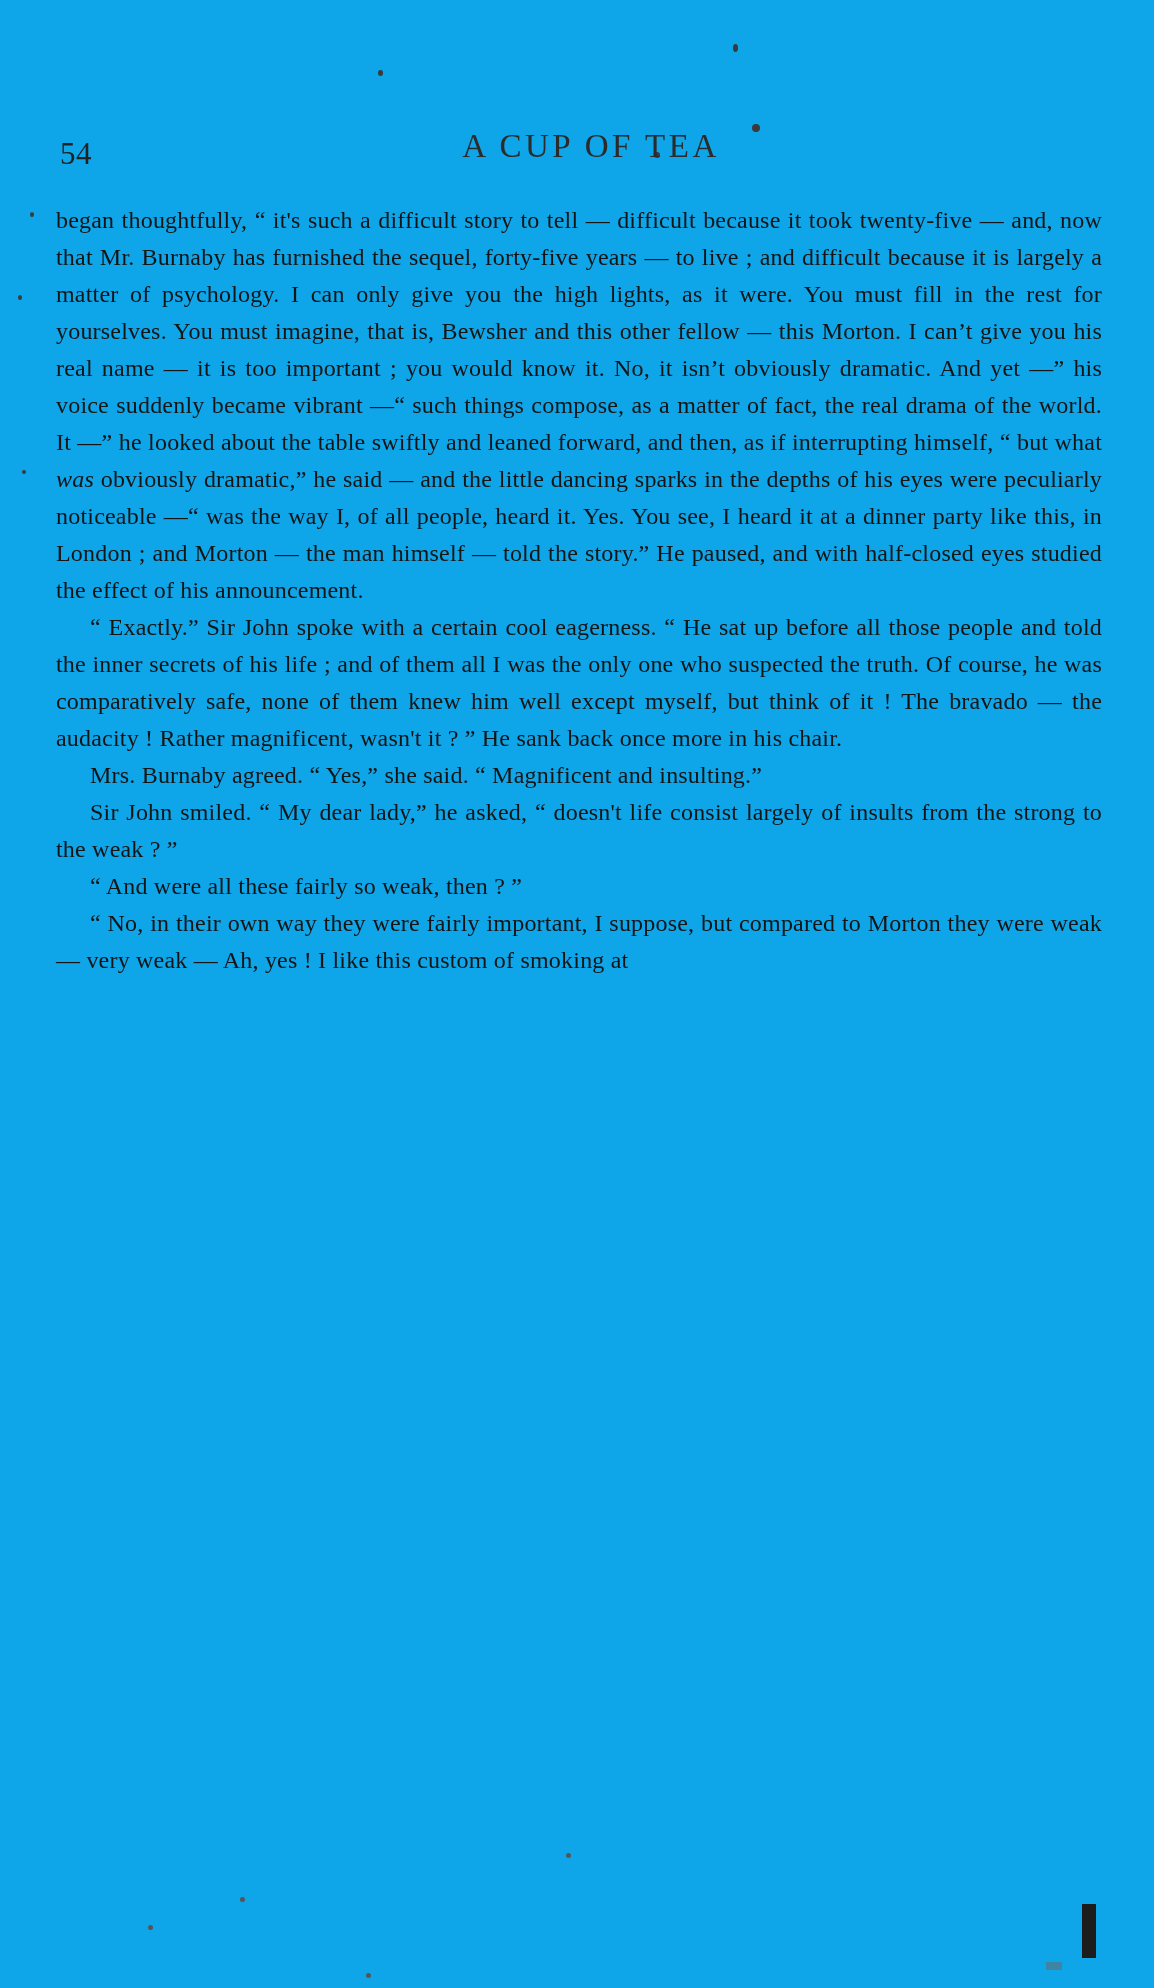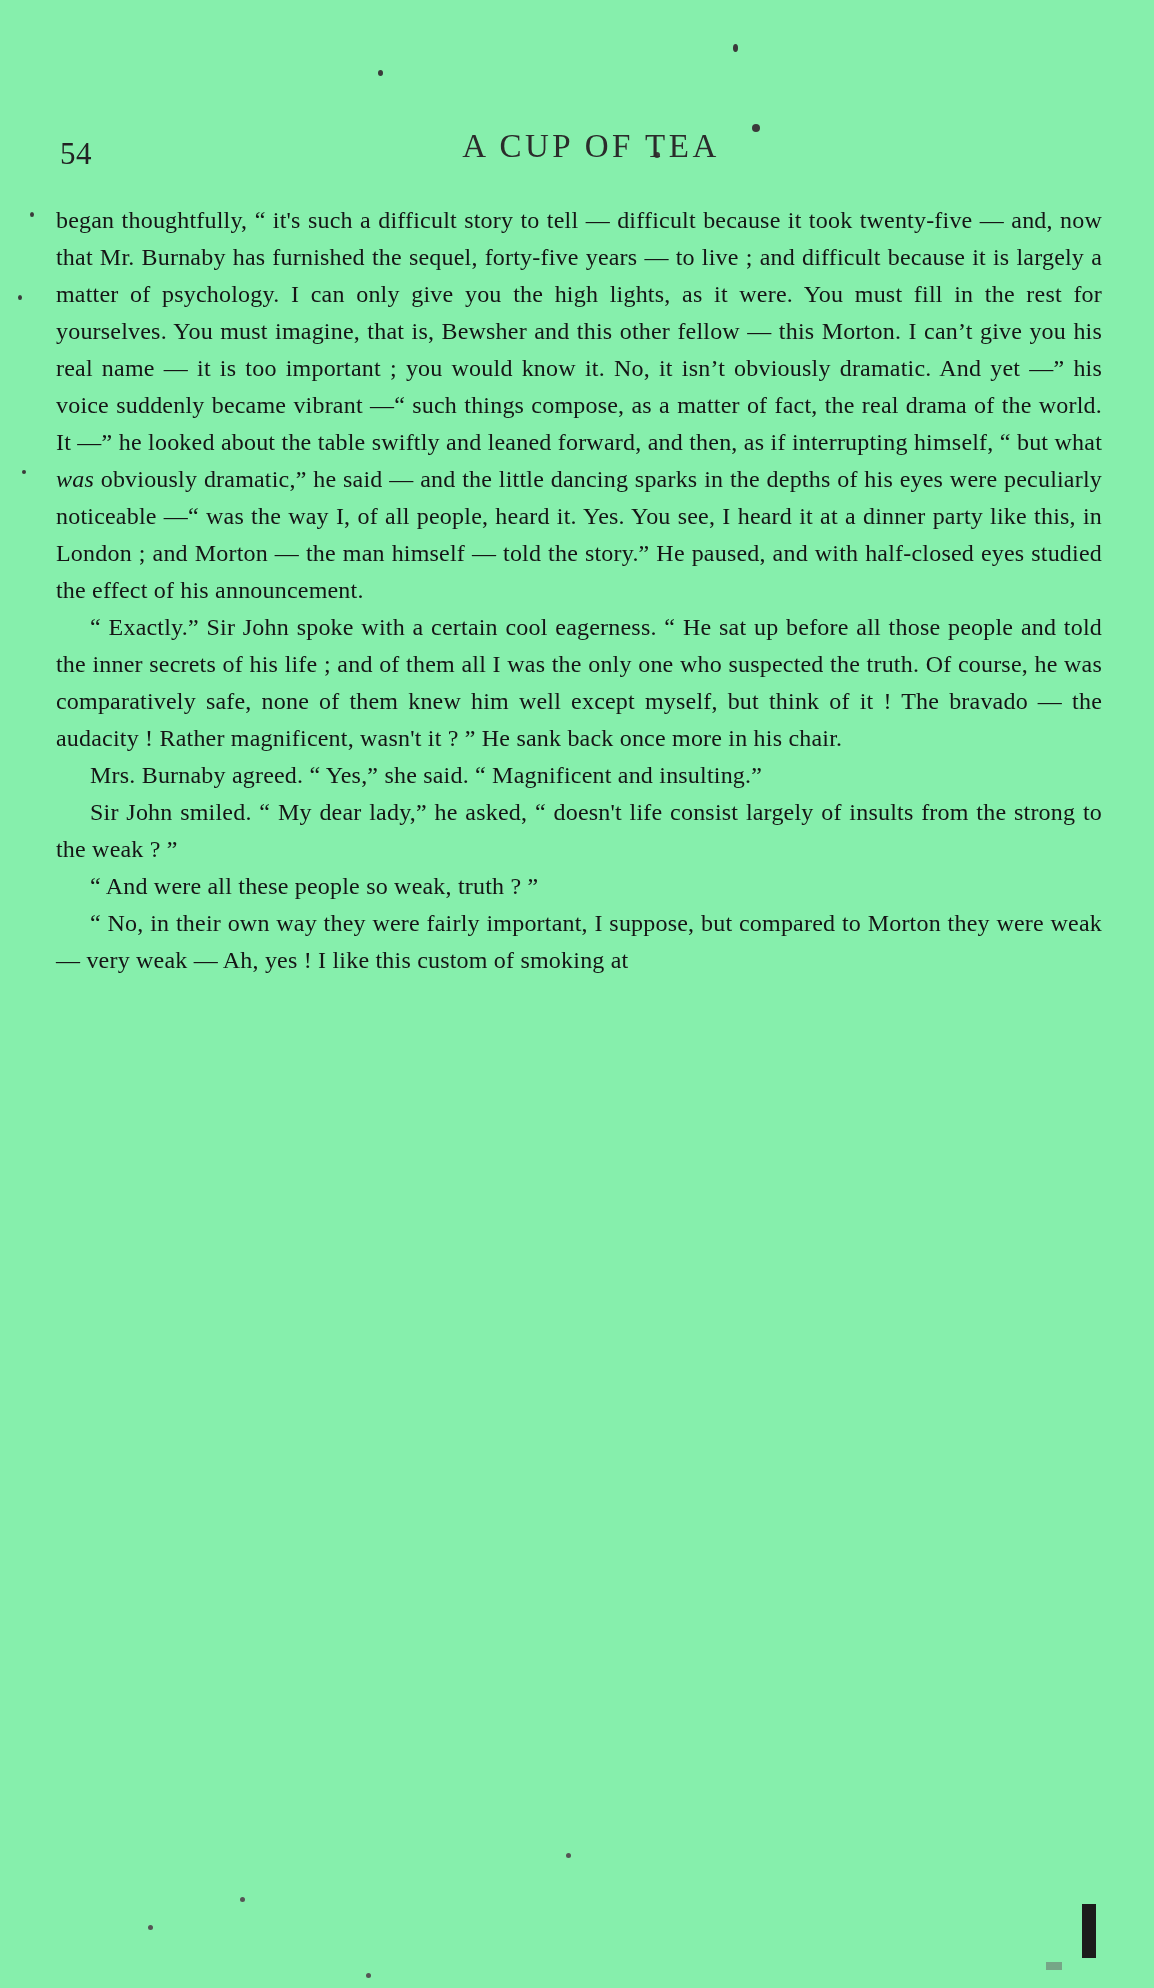--- a/index.html
+++ b/index.html
@@ -13,21 +13,21 @@
     font-family: "Liberation Serif", serif;
     color: #1a1a1a;
     position: relative;
     overflow: hidden;
   }
   .page {
     position: absolute;
     top: 0; left: 0;
     width: 1154px;
     height: 1988px;
-    background: #86efac;
+    background: #0ea5e9;
   }
   .header {
     position: absolute;
     top: 128px;
     left: 60px;
     width: 1030px;
     height: 44px;
   }
   .folio {
     position: absolute;
@@ -114,21 +114,21 @@
   <div class="header">
     <div class="folio">54</div>
     <div class="running-title">A CUP OF TEA</div>
   </div>
 
   <div class="body-text">
     <p class="noindent">began thoughtfully, “ it's such a difficult story to tell — difficult because it took twenty-five — and, now that Mr. Burnaby has furnished the sequel, forty-five years — to live ; and difficult because it is largely a matter of psychology.  I can only give you the high lights, as it were. You must fill in the rest for yourselves.  You must imagine, that is, Bewsher and this other fellow — this Morton.  I can’t give you his real name — it is too important ; you would know it.  No, it isn’t obviously dramatic. And yet —” his voice suddenly became vibrant —“ such things compose, as a matter of fact, the real drama of the world.  It —” he looked about the table swiftly and leaned forward, and then, as if interrupting himself, “ but what <em>was</em> obviously dramatic,” he said — and the little dancing sparks in the depths of his eyes were peculiarly noticeable —“ was the way I, of all people, heard it. Yes.  You see, I heard it at a dinner party like this, in London ; and Morton — the man himself — told the story.”  He paused, and with half-closed eyes studied the effect of his announcement.</p>
     <p class="indent">“ Exactly.”  Sir John spoke with a certain cool eagerness.  “ He sat up before all those people and told the inner secrets of his life ; and of them all I was the only one who suspected the truth.  Of course, he was comparatively safe, none of them knew him well except myself, but think of it !  The bravado — the audacity ! Rather magnificent, wasn't it ? ”  He sank back once more in his chair.</p>
     <p class="indent">Mrs. Burnaby agreed.  “ Yes,” she said.  “ Magnificent and insulting.”</p>
     <p class="indent">Sir John smiled.  “ My dear lady,” he asked, “ doesn't life consist largely of insults from the strong to the weak ? ”</p>
-    <p class="indent">“ And were all these people so weak, truth ? ”</p>
+    <p class="indent">“ And were all these fairly so weak, then ? ”</p>
     <p class="indent">“ No, in their own way they were fairly important, I suppose, but compared to Morton they were weak — very weak —  Ah, yes !  I like this custom of smoking at</p>
   </div>
 
   <div class="bottom-dot" style="left:240px; bottom:86px;"></div>
   <div class="bottom-dot" style="left:148px; bottom:58px;"></div>
   <div class="bottom-dot" style="left:566px; bottom:130px;"></div>
   <div class="bottom-dot" style="left:366px; bottom:10px;"></div>
 
   <div class="corner-bar"></div>
   <div class="corner-smudge"></div>

